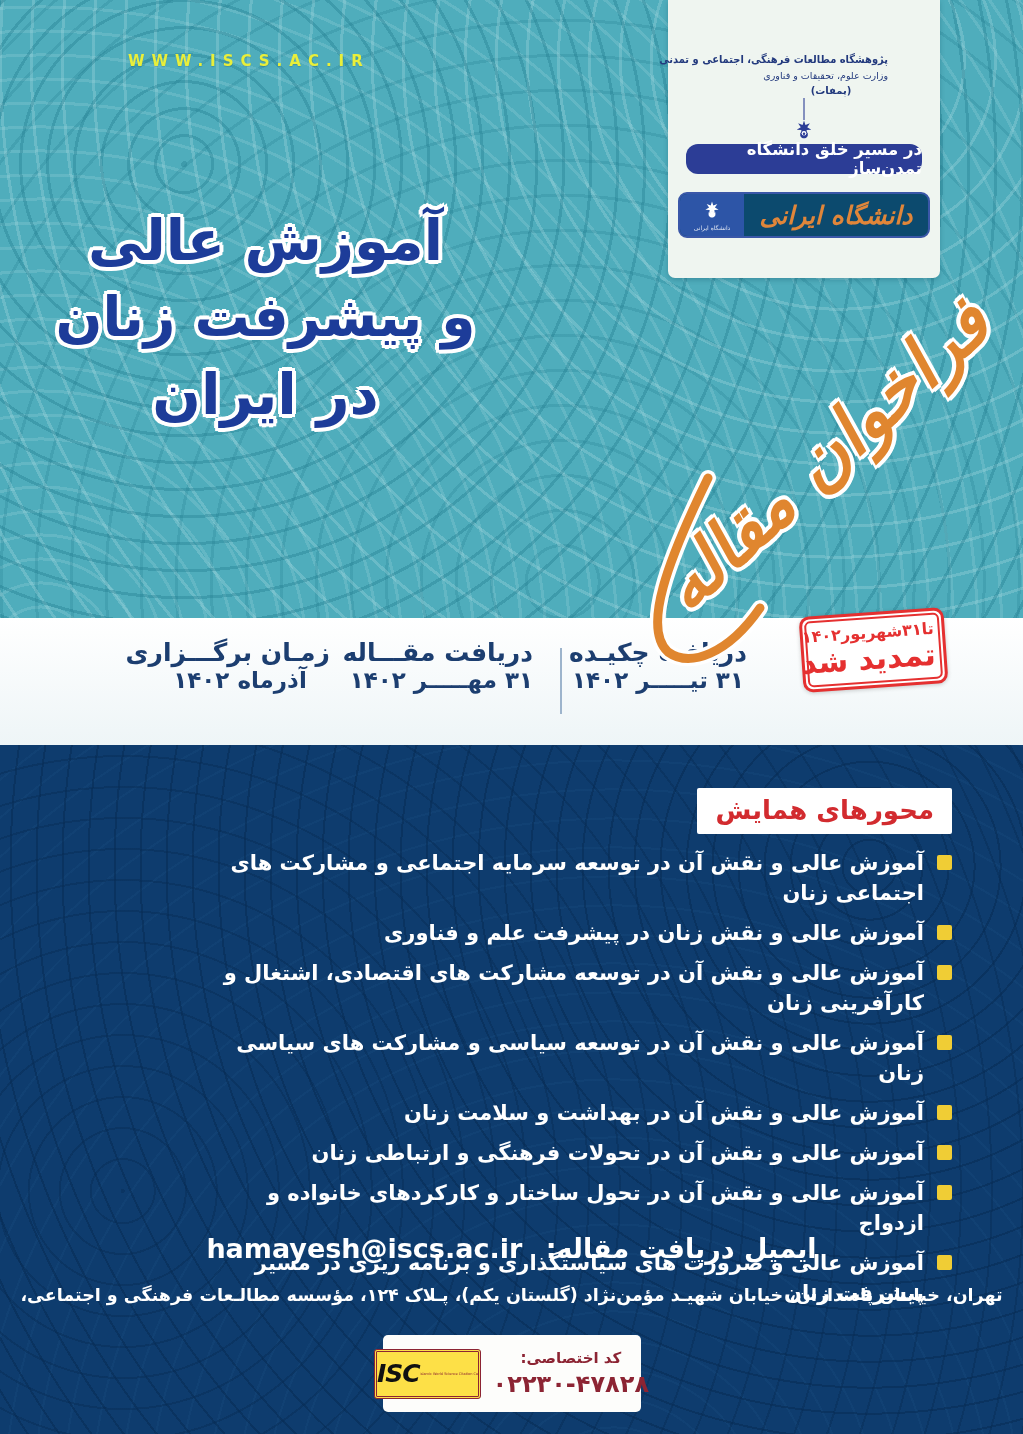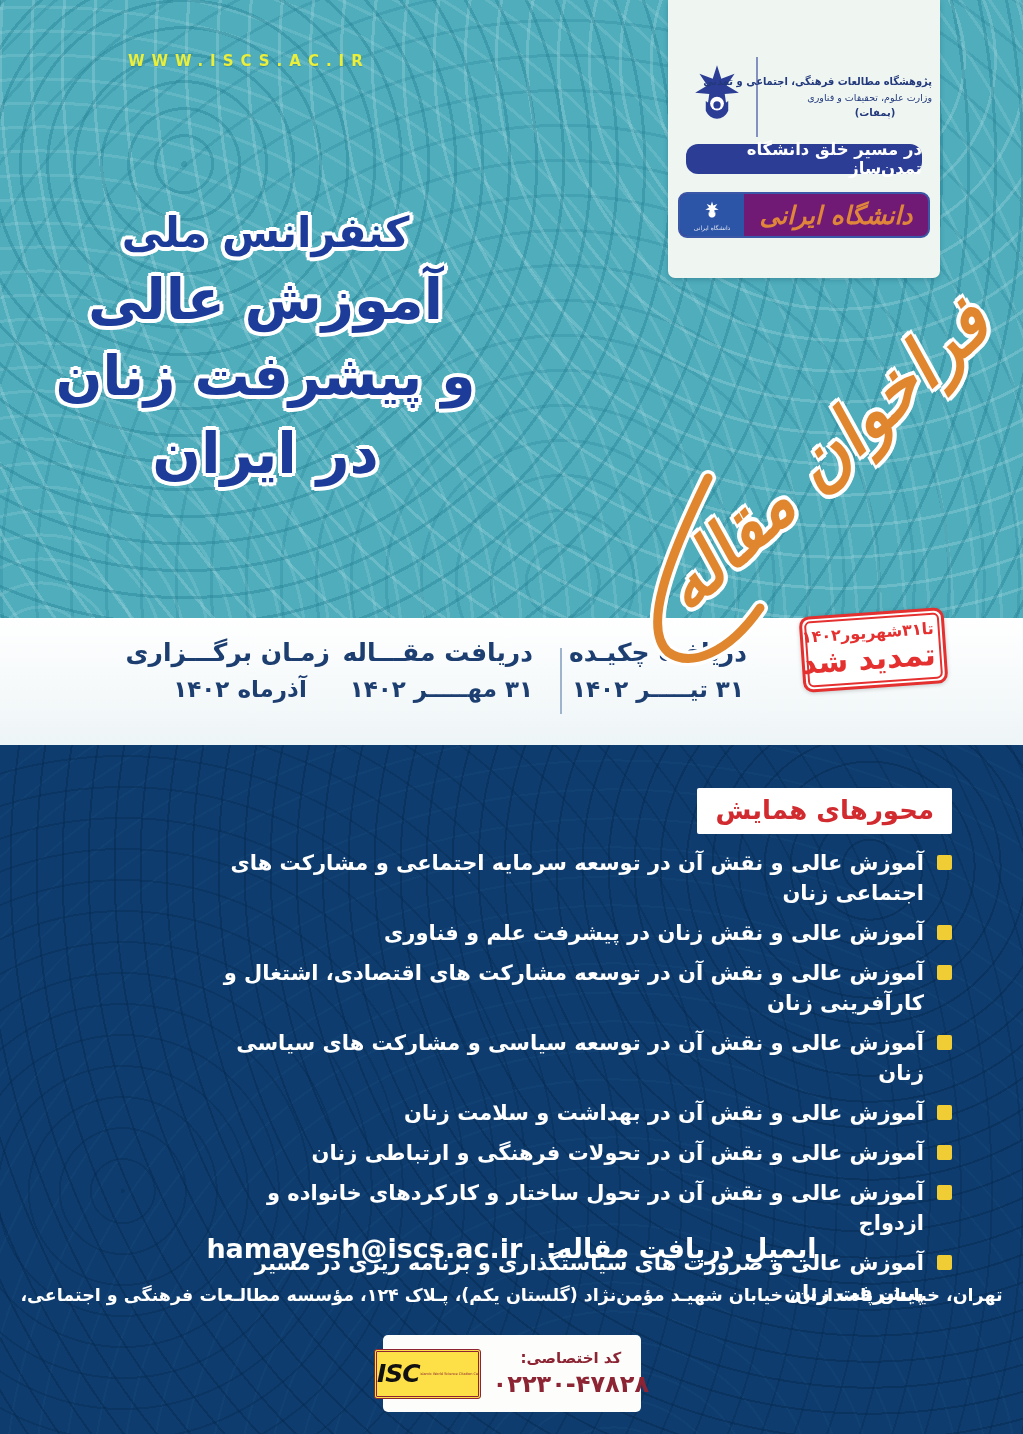--- a/index.html
+++ b/index.html
@@ -23,35 +23,35 @@
     position:absolute;top:52px;left:128px;direction:ltr;
     color:#e9ef3a;font-weight:bold;font-size:15px;letter-spacing:7px;
     text-shadow:0 1px 1px rgba(0,0,0,.15);
   }
   
   .panel{
     position:absolute;top:0;right:83px;width:272px;height:278px;
     background:#eff5f0;border-radius:0 0 7px 7px;
     box-shadow:0 2px 5px rgba(0,60,80,.25);
   }
-  .inst-row{position:absolute;top:52px;right:8px;left:8px;height:90px;display:flex;flex-direction:row;align-items:center;}
+  .inst-row{position:absolute;top:52px;right:8px;left:8px;height:90px;display:flex;flex-direction:column;align-items:center;}
   .inst-text{width:168px;text-align:right;color:#22397d;line-height:1.5;padding-left:6px;}
   .inst-l1{font-size:11px;font-weight:bold;white-space:nowrap;transform:scaleX(.9);transform-origin:right center;}
   .inst-l2{font-size:9.5px;white-space:nowrap;}
   .inst-l3{font-size:10px;font-weight:bold;padding-left:48px;text-align:center;}
   .inst-divider{width:2px;height:80px;background:#2c3d96;opacity:.55;margin:0 6px;}
   .emblem-big{width:66px;height:80px;color:#2c3d96;}
   .motto-band{
     position:absolute;top:144px;right:18px;left:18px;height:30px;
     background:#2c3d96;color:#fff;font-size:16.5px;font-weight:bold;
     display:flex;align-items:center;justify-content:center;border-radius:12px;
   }
   .iu-badge{
     position:absolute;top:192px;right:10px;left:10px;height:46px;
-    background:#701a75;border:2px solid #3a57a8;border-radius:9px;
+    background:#0c4a6e;border:2px solid #3a57a8;border-radius:9px;
     display:flex;flex-direction:row;overflow:hidden;
   }
   .iu-square{
     flex:0 0 64px;background:#2d55a7;display:flex;flex-direction:column;
     align-items:center;justify-content:center;gap:1px;
   }
   .emblem-mini{width:20px;height:24px;color:#fff;}
   .iu-square-caption{color:#fff;font-size:6px;opacity:.85;white-space:nowrap;}
   .iu-text{
     flex:1;display:flex;align-items:center;justify-content:center;
@@ -77,21 +77,21 @@
     color:#e0862f;font-size:70px;font-weight:bold;font-style:italic;white-space:nowrap;
     text-shadow:-3px -3px 0 #fff,3px -3px 0 #fff,-3px 3px 0 #fff,3px 3px 0 #fff,0 4px 0 #fff,0 -4px 0 #fff;
   }
   .callig-tail{position:absolute;top:0;left:0;width:1023px;height:1434px;pointer-events:none;z-index:4;}
   
   .date-band{
     position:absolute;top:618px;left:0;width:1023px;height:127px;
     background:linear-gradient(180deg,#ffffff,#eef5f7);
   }
   .date-col{position:absolute;top:20px;width:180px;text-align:center;color:#1c3e70;}
-  .date-col .lbl{font-size:25px;font-weight:bold;margin-bottom:9px;white-space:nowrap;}
+  .date-col .lbl{font-size:25px;font-weight:bold;white-space:nowrap;}
   .date-col .val{font-size:23px;font-weight:bold;white-space:nowrap;}
   .date-col.c1{left:568px;}
   .date-col.c2{left:353px;}
   .date-col.c3{left:150px;}
   .date-divider{position:absolute;top:30px;left:560px;width:2px;height:66px;background:#9db4cc;}
   
   .stamp{
     position:absolute;top:612px;left:801px;width:145px;
     background:#fff;border:3px solid #e53030;border-radius:10px;padding:2px;
     transform:rotate(-4deg);z-index:6;box-shadow:0 1px 4px rgba(0,0,0,.2);
@@ -179,21 +179,20 @@
         <div class="iu-square">
           <svg class="emblem-mini">
               <use href="#emblem"></use>
             </svg>
           <div class="iu-square-caption">دانشگاه ایرانی</div>
         </div>
       </div>
     </div>
 
     <div class="title-block">
-      <div class="title-l1">کنفرانس ملی</div>
       <div class="title-l2">آموزش عالی</div>
       <div class="title-l3">و پیشرفت زنان</div>
       <div class="title-l4">در ایران</div>
     </div>
 
     <div class="callig">
       <span>فراخوان مقاله</span>
     </div>
   </div>
 

